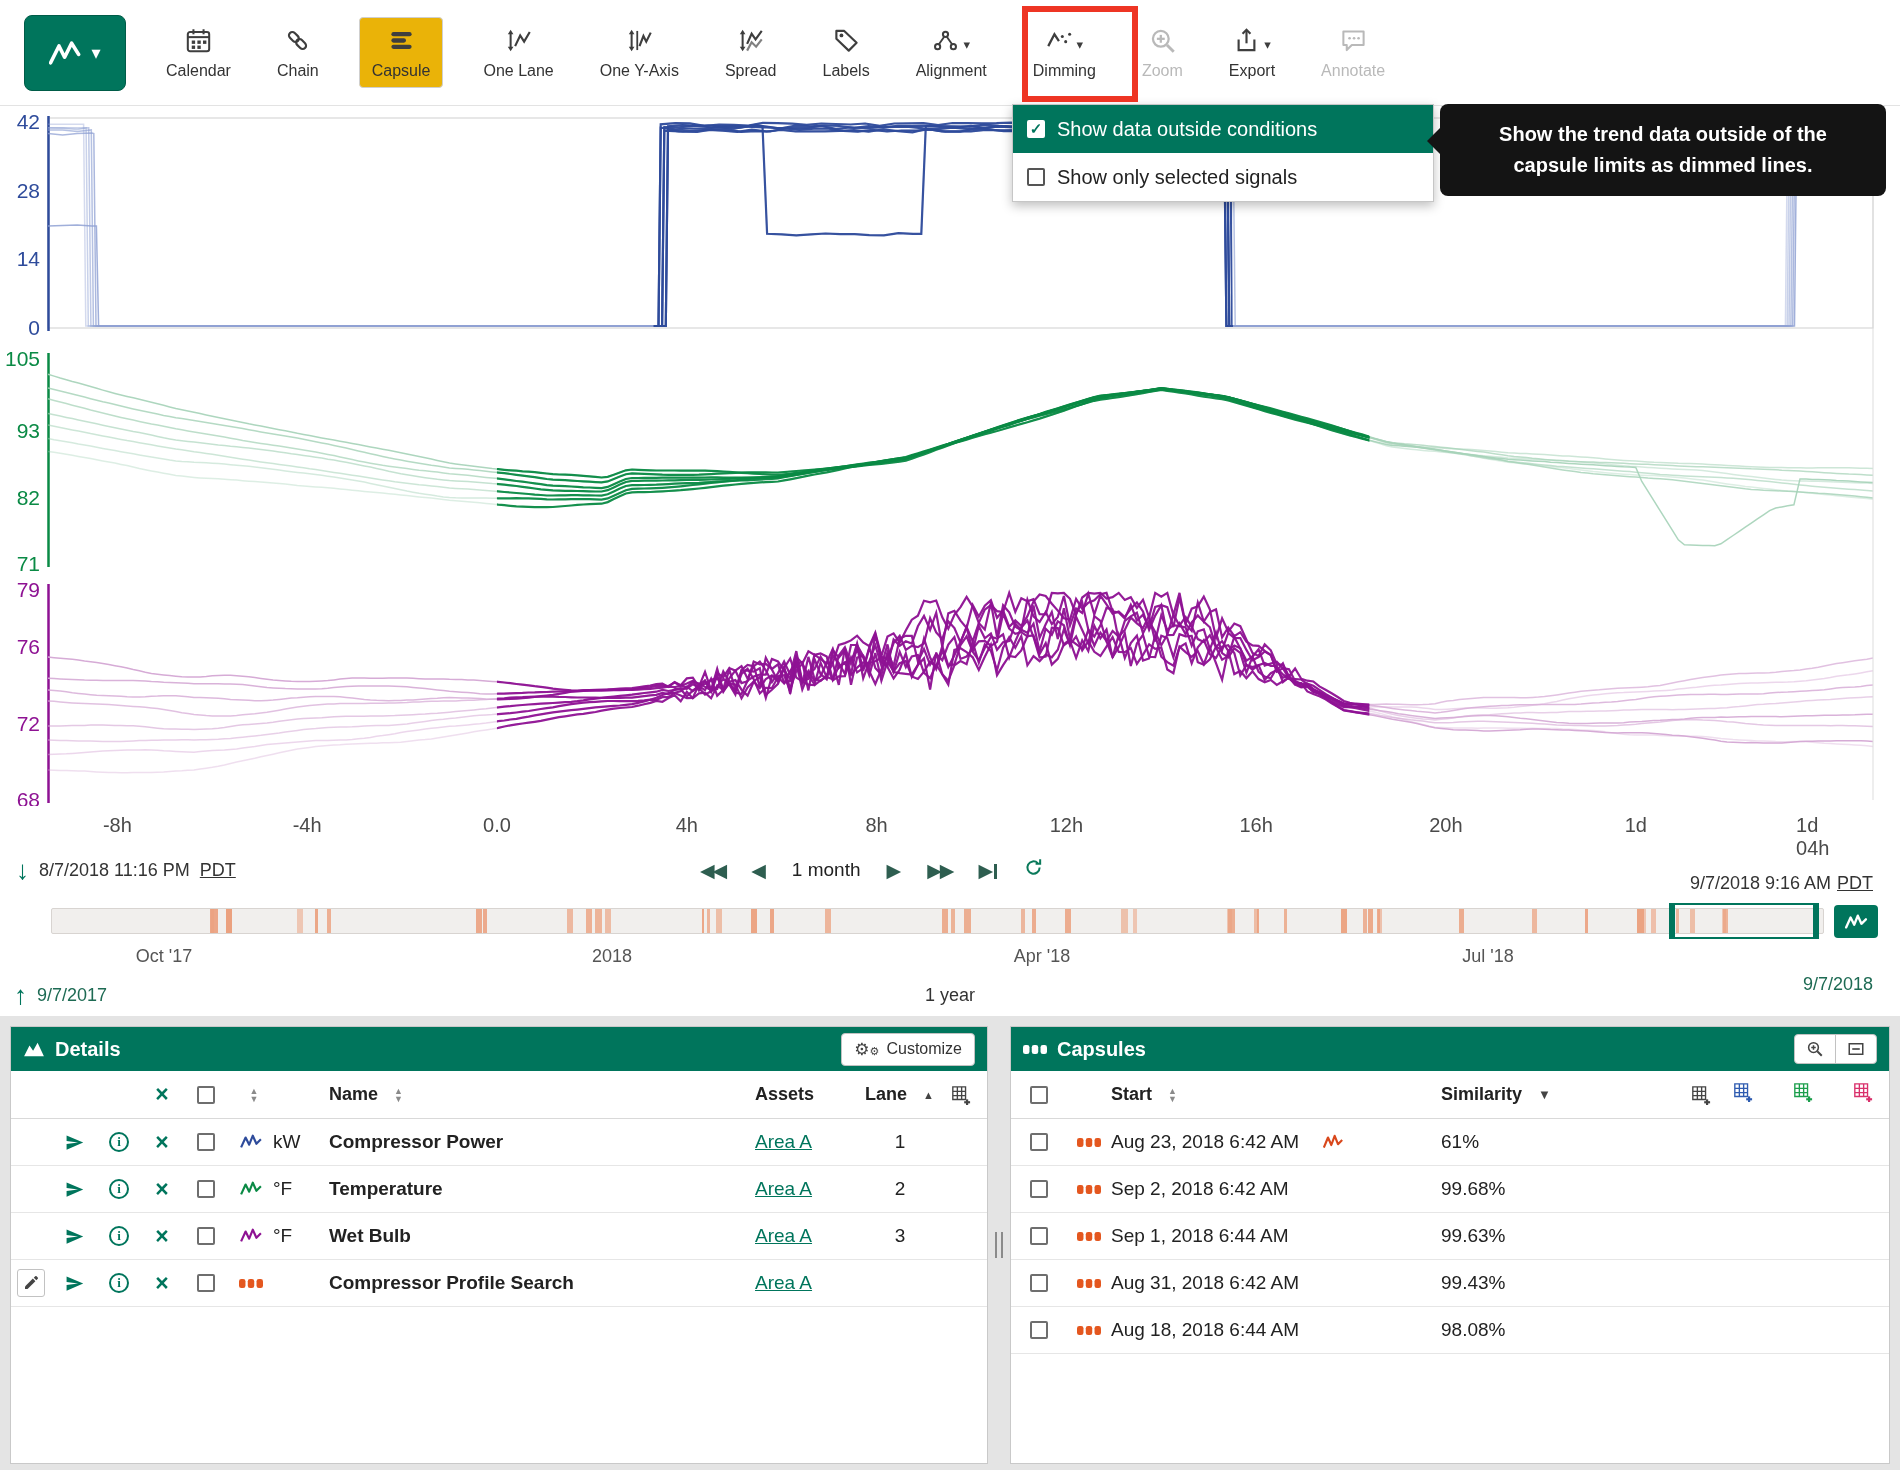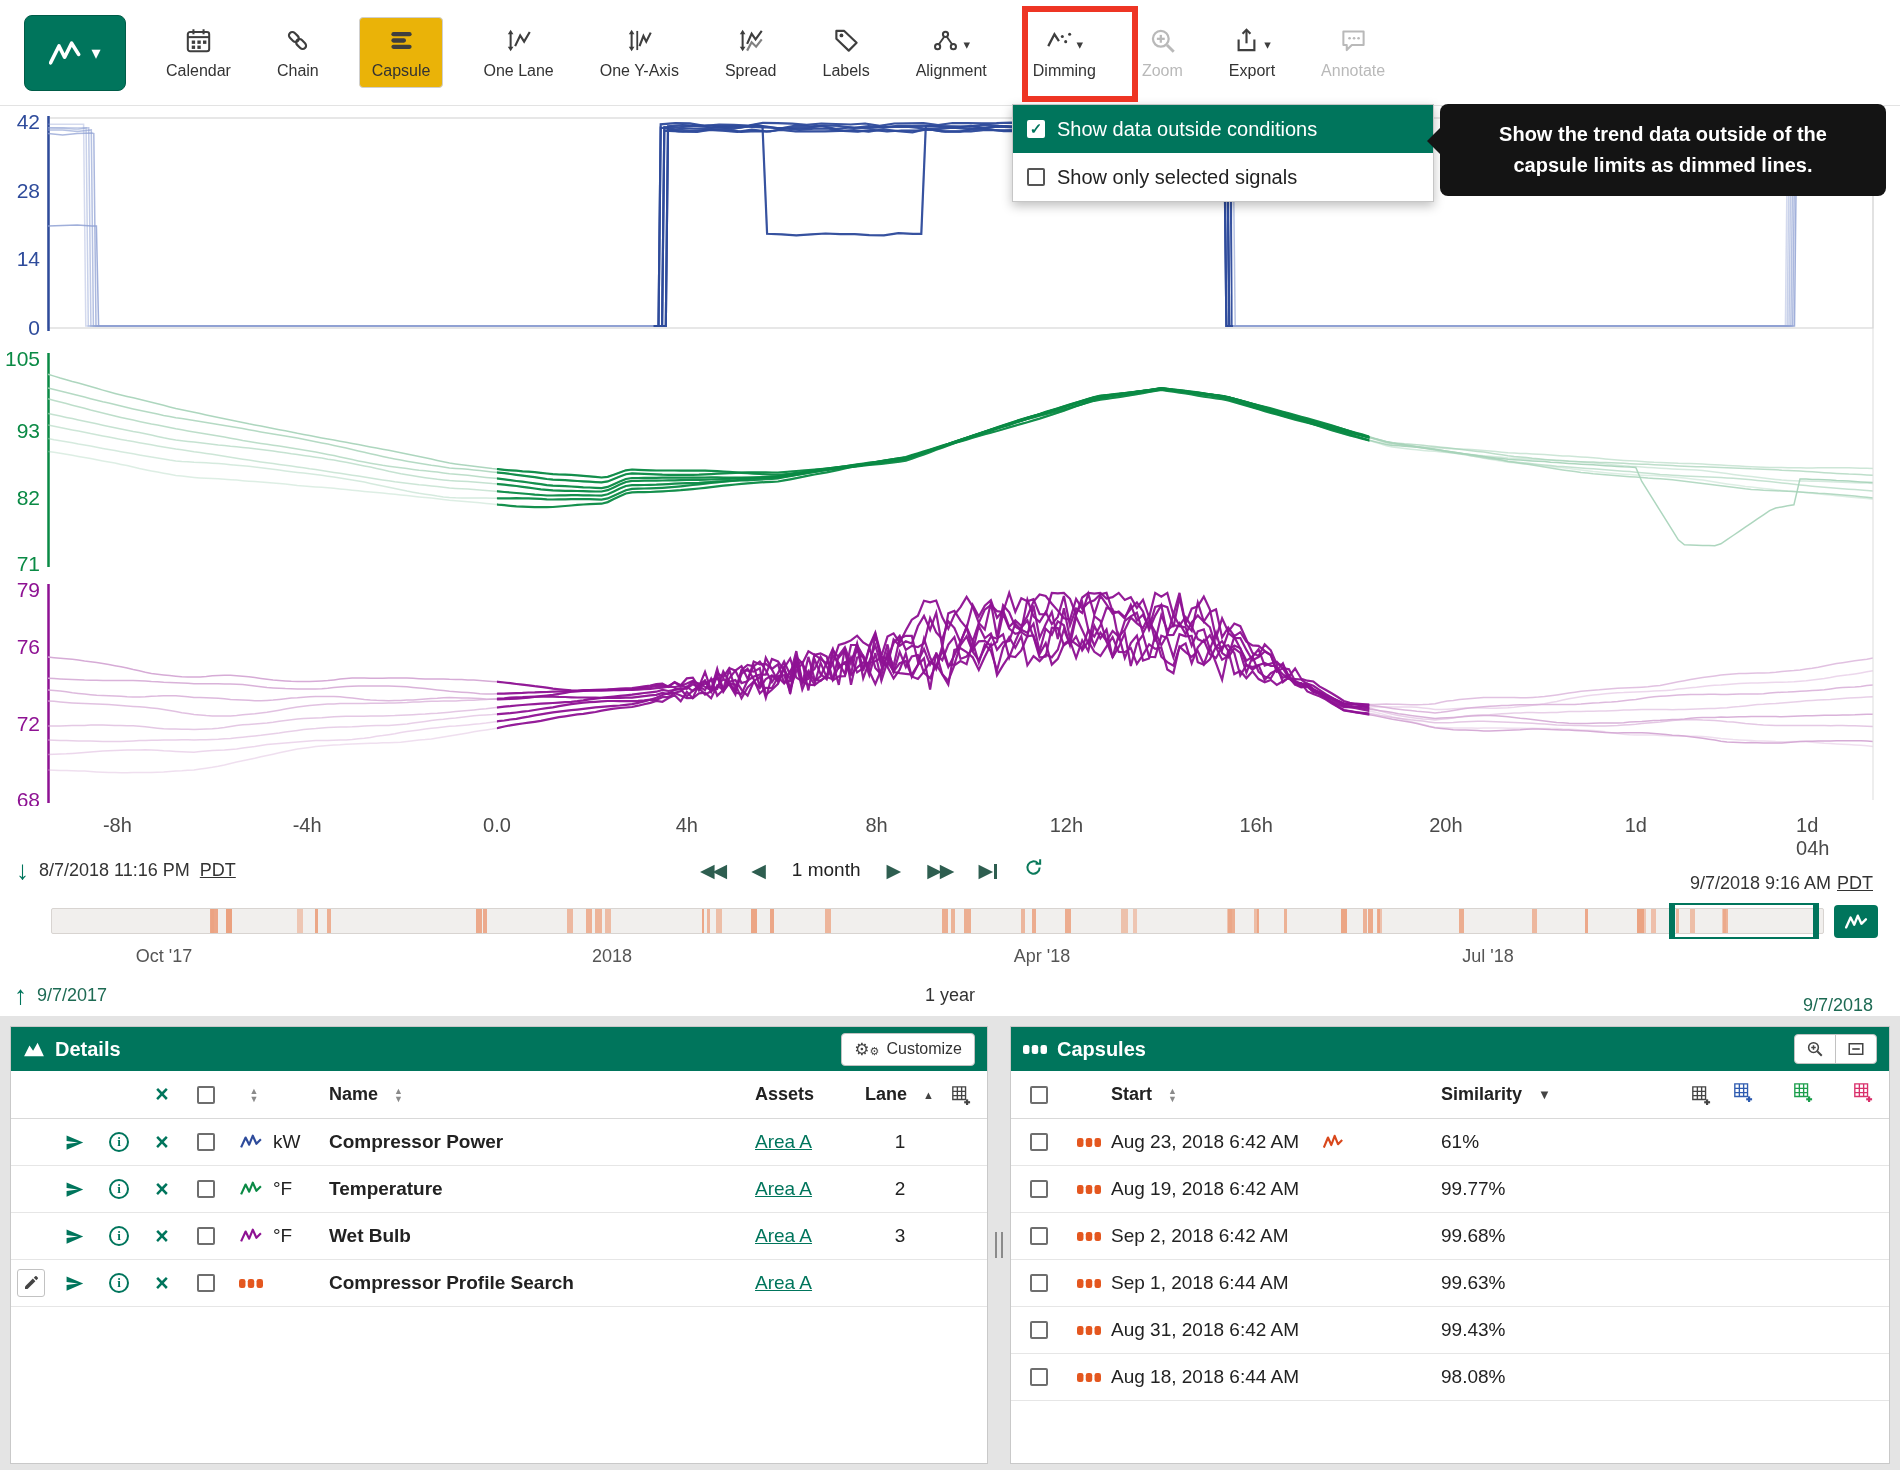--- a/index.html
+++ b/index.html
@@ -52,21 +52,21 @@
 .tl-sel{position:absolute;top:-6px;bottom:-6px;border-left:6px solid #00755C;border-right:6px solid #00755C;border-top:2px solid #00755C;border-bottom:2px solid #00755C;background:transparent}
 .tl-btn{position:absolute;right:22px;top:5px;width:44px;height:33px;background:#00755C;border-radius:4px;display:flex;align-items:center;justify-content:center;color:#fff;cursor:pointer}
 .tl-labels{position:absolute;left:0;top:944px;width:1900px;height:30px;z-index:1}
 .tl-labels span{position:absolute;top:2px;transform:translateX(-50%);font-size:18px;color:#555}
 
 
 .range-row{position:absolute;left:0;top:974px;width:1900px;height:42px;z-index:1}
 .rr-left{position:absolute;left:14px;top:0;height:42px;display:flex;align-items:center;gap:10px}
 .rr-left .date{color:#1d6a53;font-size:18px}
 .rr-center{position:absolute;left:50%;transform:translateX(-50%);top:0;height:42px;display:flex;align-items:center;font-size:18px;color:#333}
-.rr-right{position:absolute;right:27px;top:0;height:42px;display:flex;align-items:flex-end;color:#1d6a53;font-size:18px}
+.rr-right{position:absolute;right:27px;top:0;height:42px;display:flex;align-items:flex-start;color:#1d6a53;font-size:18px}
 
 
 .panels{position:absolute;left:0;top:1016px;width:1900px;height:454px;background:#e4e4e4;z-index:1}
 .panel{position:absolute;top:10px;bottom:6px;background:#fff;border:1px solid #c9c9c9;overflow:hidden}
 .panel.details{left:10px;width:978px}
 .panel.capsules{left:1010px;width:880px}
 .phead{height:44px;background:#00755C;color:#fff;display:flex;align-items:center;gap:10px;padding:0 12px;font-size:20px;font-weight:bold}
 .phead .spacer{flex:1}
 .btn-white{background:#fff;border:1px solid #c2c2c2;border-radius:4px;color:#333;font-size:16px;font-weight:normal;display:flex;align-items:center;gap:7px;padding:5px 12px;cursor:pointer}
 .mini-btn{background:#fff;border:1px solid #c2c2c2;color:#444;width:42px;height:30px;display:flex;align-items:center;justify-content:center;cursor:pointer}
@@ -733,119 +733,99 @@
               </svg>
             </span>
           </span>
     <span class="cell-l">
             <span class="cap-sim">61%</span>
           </span>
     <span></span>
           <span></span>
   </div>
 
+
   <div class="cgrid trow">
     <span class="cell-c">
             <span class="cb"></span>
           </span>
     <span class="cell-c c-orange">
             <svg viewBox="0 0 26 16" width="24" height="15">
               <rect x="0" y="3" width="7" height="10" rx="2.5" fill="currentColor"></rect>
               <rect x="9.5" y="3" width="7" height="10" rx="2.5" fill="currentColor"></rect>
               <rect x="19" y="3" width="7" height="10" rx="2.5" fill="currentColor"></rect>
             </svg>
           </span>
     <span class="cell-l">
-            <span class="cap-start">Aug 19, 2018 6:42 AM</span>
-          </span>
-    <span class="cell-l">
-            <span class="cap-sim">99.77%</span>
+            <span class="cap-start">Sep 2, 2018 6:42 AM</span>
+          </span>
+    <span class="cell-l">
+            <span class="cap-sim">99.68%</span>
           </span>
     <span></span>
           <span></span>
   </div>
 
   <div class="cgrid trow">
     <span class="cell-c">
             <span class="cb"></span>
           </span>
     <span class="cell-c c-orange">
             <svg viewBox="0 0 26 16" width="24" height="15">
               <rect x="0" y="3" width="7" height="10" rx="2.5" fill="currentColor"></rect>
               <rect x="9.5" y="3" width="7" height="10" rx="2.5" fill="currentColor"></rect>
               <rect x="19" y="3" width="7" height="10" rx="2.5" fill="currentColor"></rect>
             </svg>
           </span>
     <span class="cell-l">
-            <span class="cap-start">Sep 2, 2018 6:42 AM</span>
-          </span>
-    <span class="cell-l">
-            <span class="cap-sim">99.68%</span>
+            <span class="cap-start">Sep 1, 2018 6:44 AM</span>
+          </span>
+    <span class="cell-l">
+            <span class="cap-sim">99.63%</span>
           </span>
     <span></span>
           <span></span>
   </div>
 
   <div class="cgrid trow">
     <span class="cell-c">
             <span class="cb"></span>
           </span>
     <span class="cell-c c-orange">
             <svg viewBox="0 0 26 16" width="24" height="15">
               <rect x="0" y="3" width="7" height="10" rx="2.5" fill="currentColor"></rect>
               <rect x="9.5" y="3" width="7" height="10" rx="2.5" fill="currentColor"></rect>
               <rect x="19" y="3" width="7" height="10" rx="2.5" fill="currentColor"></rect>
             </svg>
           </span>
     <span class="cell-l">
-            <span class="cap-start">Sep 1, 2018 6:44 AM</span>
-          </span>
-    <span class="cell-l">
-            <span class="cap-sim">99.63%</span>
+            <span class="cap-start">Aug 31, 2018 6:42 AM</span>
+          </span>
+    <span class="cell-l">
+            <span class="cap-sim">99.43%</span>
           </span>
     <span></span>
           <span></span>
   </div>
 
   <div class="cgrid trow">
     <span class="cell-c">
             <span class="cb"></span>
           </span>
     <span class="cell-c c-orange">
             <svg viewBox="0 0 26 16" width="24" height="15">
               <rect x="0" y="3" width="7" height="10" rx="2.5" fill="currentColor"></rect>
               <rect x="9.5" y="3" width="7" height="10" rx="2.5" fill="currentColor"></rect>
               <rect x="19" y="3" width="7" height="10" rx="2.5" fill="currentColor"></rect>
             </svg>
           </span>
     <span class="cell-l">
-            <span class="cap-start">Aug 31, 2018 6:42 AM</span>
-          </span>
-    <span class="cell-l">
-            <span class="cap-sim">99.43%</span>
+            <span class="cap-start">Aug 18, 2018 6:44 AM</span>
+          </span>
+    <span class="cell-l">
+            <span class="cap-sim">98.08%</span>
           </span>
     <span></span>
           <span></span>
   </div>
-
-  <div class="cgrid trow">
-    <span class="cell-c">
-            <span class="cb"></span>
-          </span>
-    <span class="cell-c c-orange">
-            <svg viewBox="0 0 26 16" width="24" height="15">
-              <rect x="0" y="3" width="7" height="10" rx="2.5" fill="currentColor"></rect>
-              <rect x="9.5" y="3" width="7" height="10" rx="2.5" fill="currentColor"></rect>
-              <rect x="19" y="3" width="7" height="10" rx="2.5" fill="currentColor"></rect>
-            </svg>
-          </span>
-    <span class="cell-l">
-            <span class="cap-start">Aug 18, 2018 6:44 AM</span>
-          </span>
-    <span class="cell-l">
-            <span class="cap-sim">98.08%</span>
-          </span>
-    <span></span>
-          <span></span>
-  </div>
 </div>
   </div>
 </div>
 
 </body></html>

